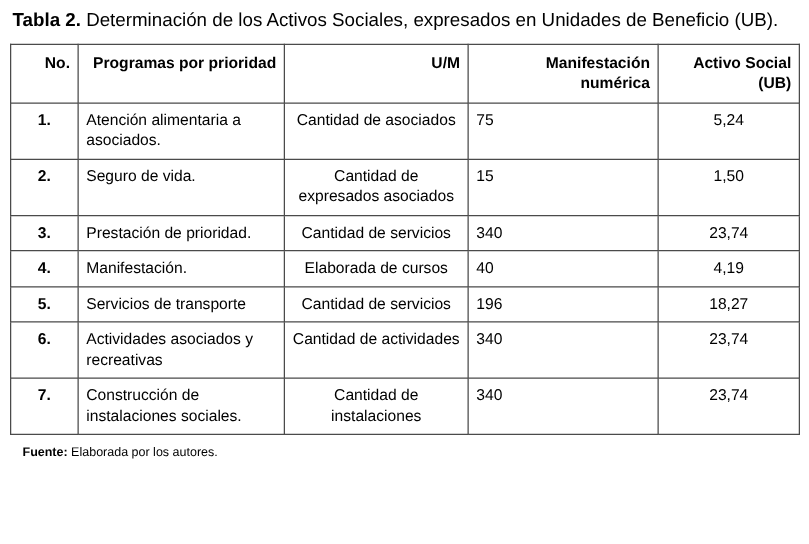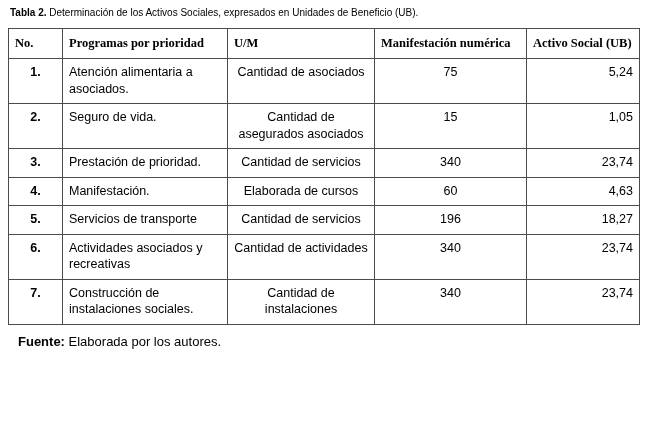--- a/index.html
+++ b/index.html
@@ -16,21 +16,21 @@
     overflow: hidden;
   }
   .page {
     width: 647px;
     height: 435px;
     box-sizing: border-box;
     padding: 6px 8px 0 8px;
     position: relative;
   }
   .caption {
-    font-size: 10px;
+    font-size: 15px;
     line-height: 1.45;
     text-align: justify;
     text-justify: inter-word;
     margin: 0 0 7px 0;
     padding: 0 2px 0 2px;
   }
   .caption .caption-label {
     font-weight: bold;
   }
   table.data-table {
@@ -41,46 +41,45 @@
   }
   table.data-table th,
   table.data-table td {
     border: 1px solid #4a4a4a;
     vertical-align: top;
     padding: 5px 6px 6px 6px;
     font-size: 12.5px;
     line-height: 1.32;
   }
   table.data-table thead th {
-    text-align: left;
+    text-align: right;
     font-weight: bold;
     padding-top: 6px;
     padding-bottom: 7px;
-    font-family: Liberation Serif, serif;
   }
   col.c-no { width: 54px; }
   col.c-prog { width: 165px; }
   col.c-um { width: 147px; }
   col.c-man { width: 152px; }
   col.c-act { width: 113px; }
 
   td.cell-no {
     text-align: center;
     font-weight: bold;
   }
   td.cell-prog { text-align: left; }
   td.cell-um { text-align: center; }
-  td.cell-man { text-align: center; }
-  td.cell-act { text-align: right; }
+  td.cell-man { }
+  td.cell-act { text-align: center; }
 
   .row-tall td { padding-bottom: 16px; }
 
   .source {
     margin-top: 9px;
-    font-size: 13px;
+    font-size: 10px;
     padding-left: 10px;
   }
   .source .source-label {
     font-weight: bold;
   }
 </style>
 </head>
 <body>
 
 <div class="page">
@@ -110,37 +109,37 @@
       <tr class="row-tall">
         <td class="cell-no">1.</td>
         <td class="cell-prog">Atención alimentaria a asociados.</td>
         <td class="cell-um">Cantidad de asociados</td>
         <td class="cell-man">75</td>
         <td class="cell-act">5,24</td>
       </tr>
       <tr>
         <td class="cell-no">2.</td>
         <td class="cell-prog">Seguro de vida.</td>
-        <td class="cell-um">Cantidad de asegurados asociados</td>
+        <td class="cell-um">Cantidad de expresados asociados</td>
         <td class="cell-man">15</td>
-        <td class="cell-act">1,05</td>
+        <td class="cell-act">1,50</td>
       </tr>
       <tr>
         <td class="cell-no">3.</td>
         <td class="cell-prog">Prestación de prioridad.</td>
         <td class="cell-um">Cantidad de servicios</td>
         <td class="cell-man">340</td>
         <td class="cell-act">23,74</td>
       </tr>
       <tr>
         <td class="cell-no">4.</td>
         <td class="cell-prog">Manifestación.</td>
         <td class="cell-um">Elaborada de cursos</td>
-        <td class="cell-man">60</td>
-        <td class="cell-act">4,63</td>
+        <td class="cell-man">40</td>
+        <td class="cell-act">4,19</td>
       </tr>
       <tr>
         <td class="cell-no">5.</td>
         <td class="cell-prog">Servicios de transporte</td>
         <td class="cell-um">Cantidad de servicios</td>
         <td class="cell-man">196</td>
         <td class="cell-act">18,27</td>
       </tr>
       <tr>
         <td class="cell-no">6.</td>

